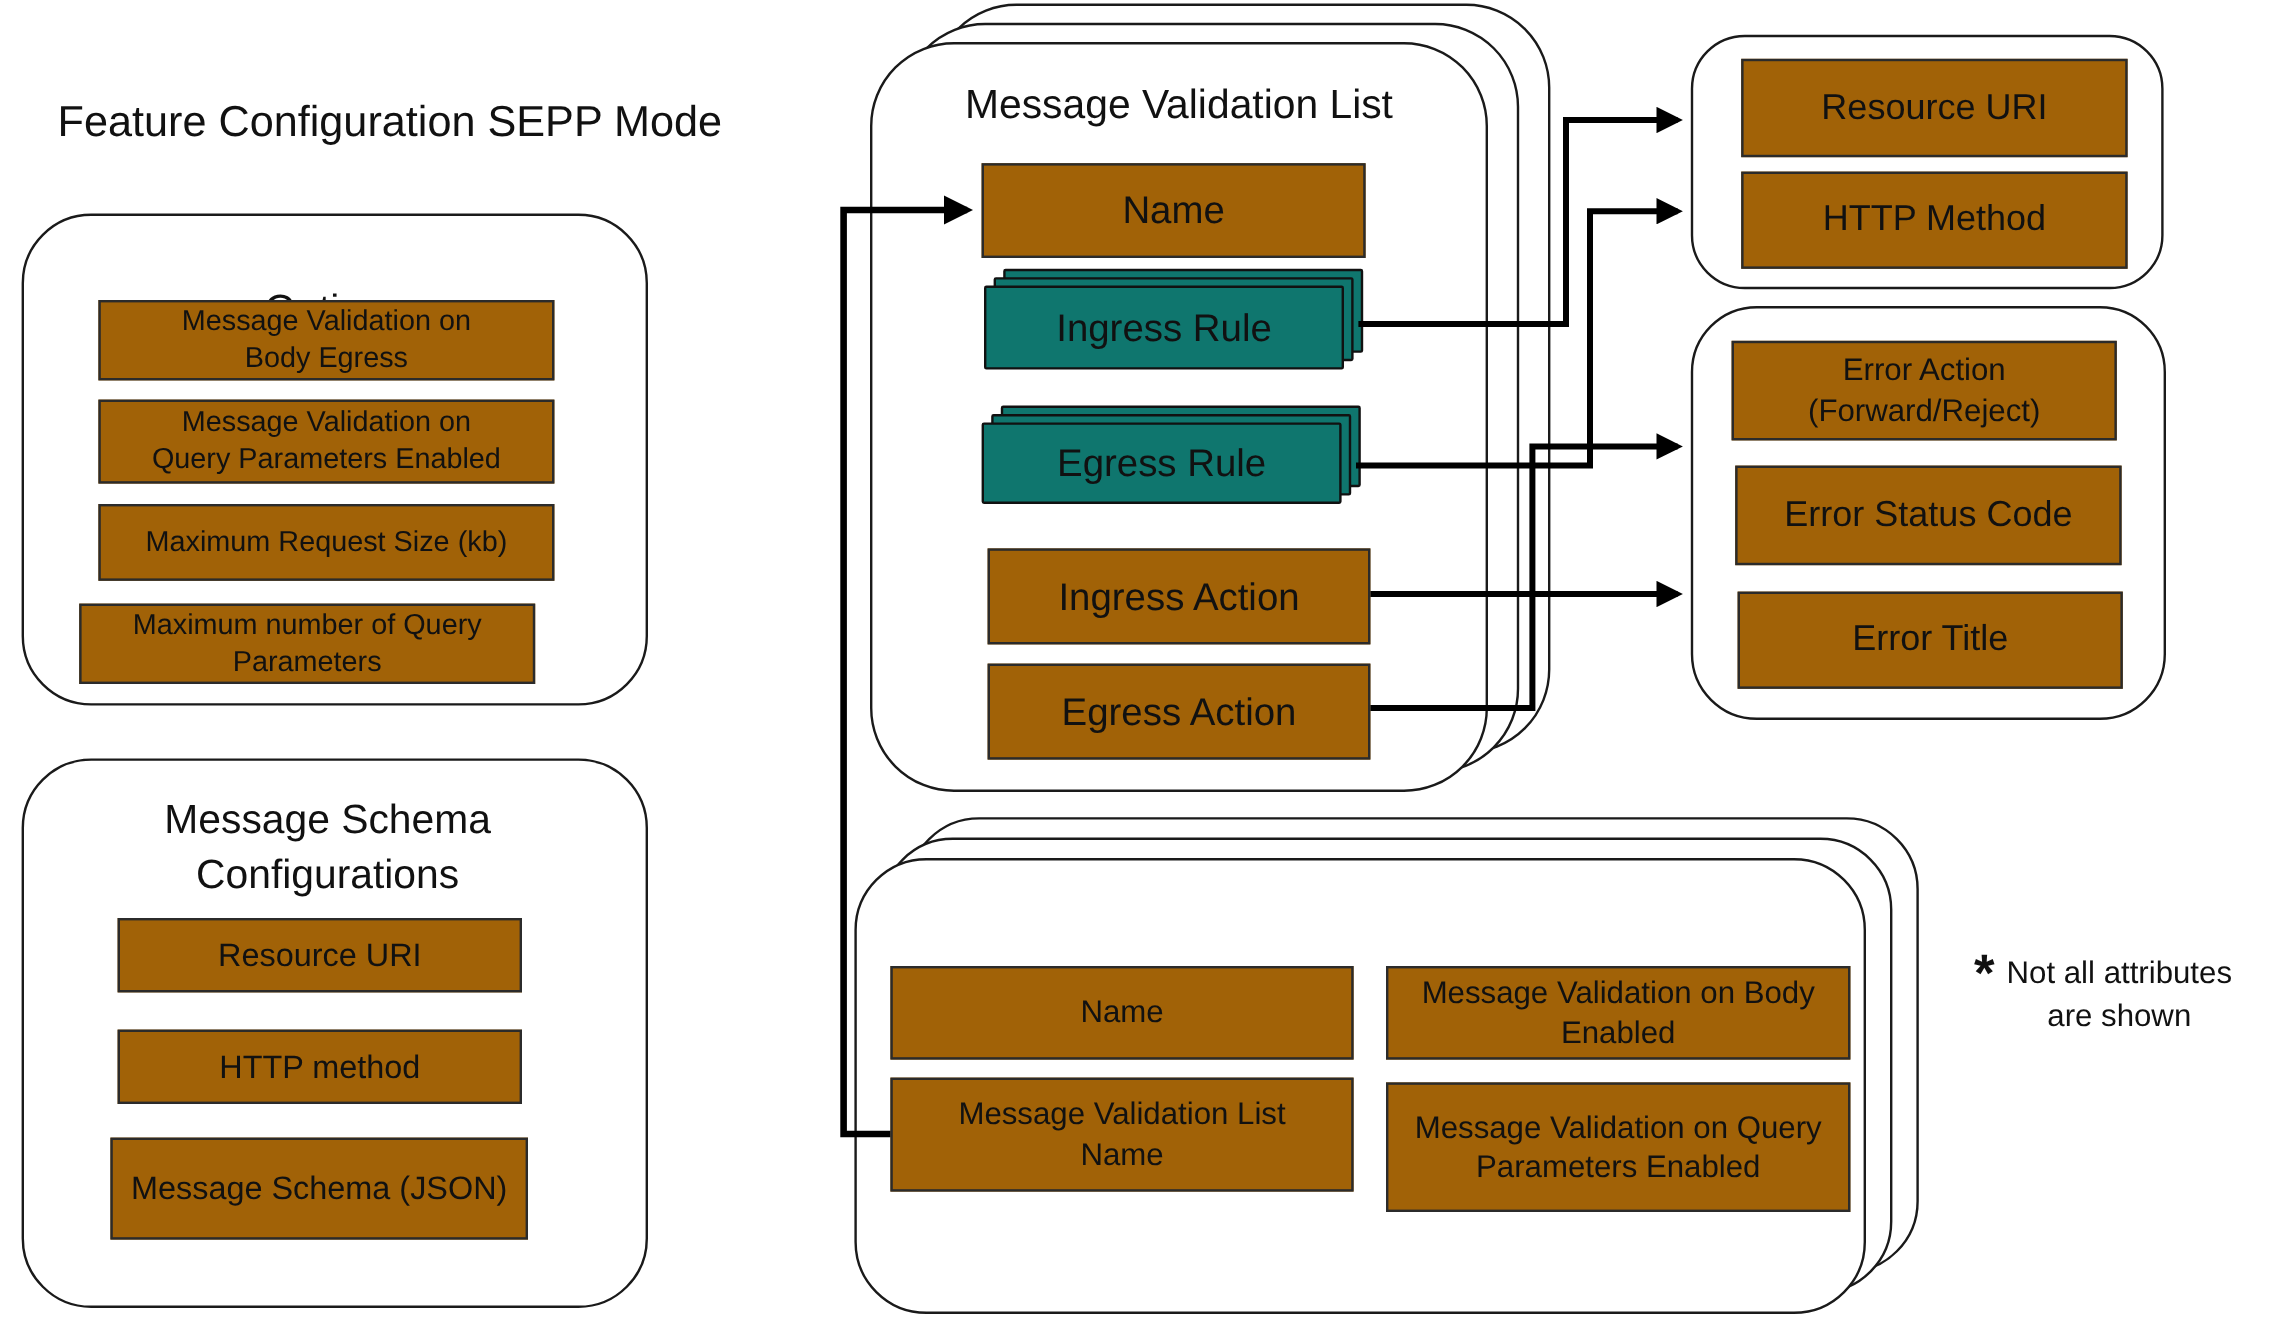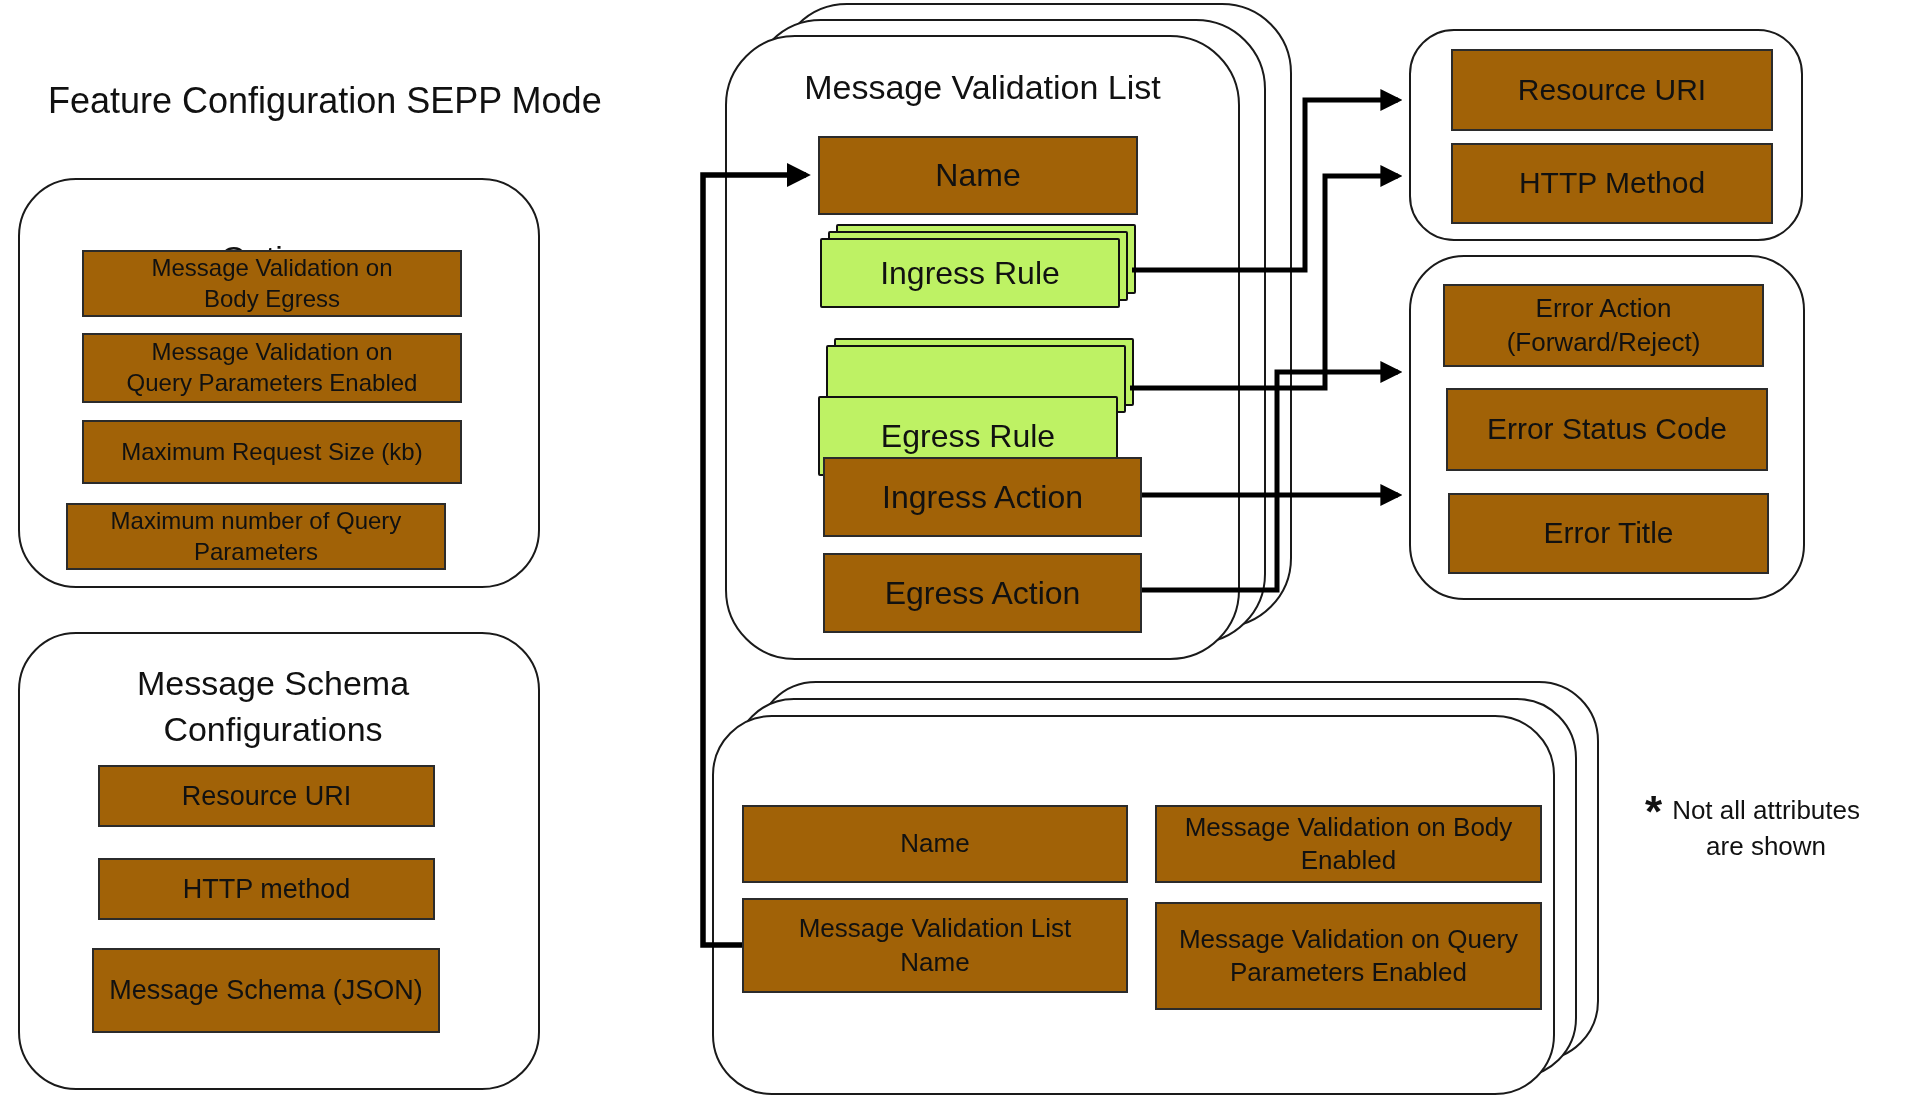--- a/index.html
+++ b/index.html
@@ -32,21 +32,21 @@
     display: flex;
     flex-direction: column;
     align-items: center;
     justify-content: center;
     text-align: center;
     line-height: 1.28;
   }
   .label-box span { display: block; white-space: nowrap; }
   .rule-layer {
     position: absolute;
-    background: #bef264;
+    background: #0f766e;
     border: 2.5px solid #111111;
     border-radius: 2px;
     box-sizing: border-box;
   }
   .rule-front {
     display: flex;
     align-items: center;
     justify-content: center;
     text-align: center;
   }
@@ -129,21 +129,21 @@
   </div>
 
   <div class="rule-layer" style="left:836px; top:224px; width:300px; height:70px;"></div>
   <div class="rule-layer" style="left:828px; top:231px; width:300px; height:70px;"></div>
   <div class="rule-layer rule-front fs32" style="left:820px; top:238px; width:300px; height:70px;">
     <span>Ingress Rule</span>
   </div>
 
   <div class="rule-layer" style="left:834px; top:338px; width:300px; height:68px;"></div>
   <div class="rule-layer" style="left:826px; top:345px; width:300px; height:68px;"></div>
-  <div class="rule-layer rule-front fs32" style="left:818px; top:352px; width:300px; height:80px;margin-top:44px;">
+  <div class="rule-layer rule-front fs32" style="left:818px; top:352px; width:300px; height:68px;">
     <span>Egress Rule</span>
   </div>
 
   <div class="label-box fs32" style="left:823px; top:457px; width:319px; height:80px;">
     <span>Ingress Action</span>
   </div>
   <div class="label-box fs32" style="left:823px; top:553px; width:319px; height:80px;">
     <span>Egress Action</span>
   </div>
 

